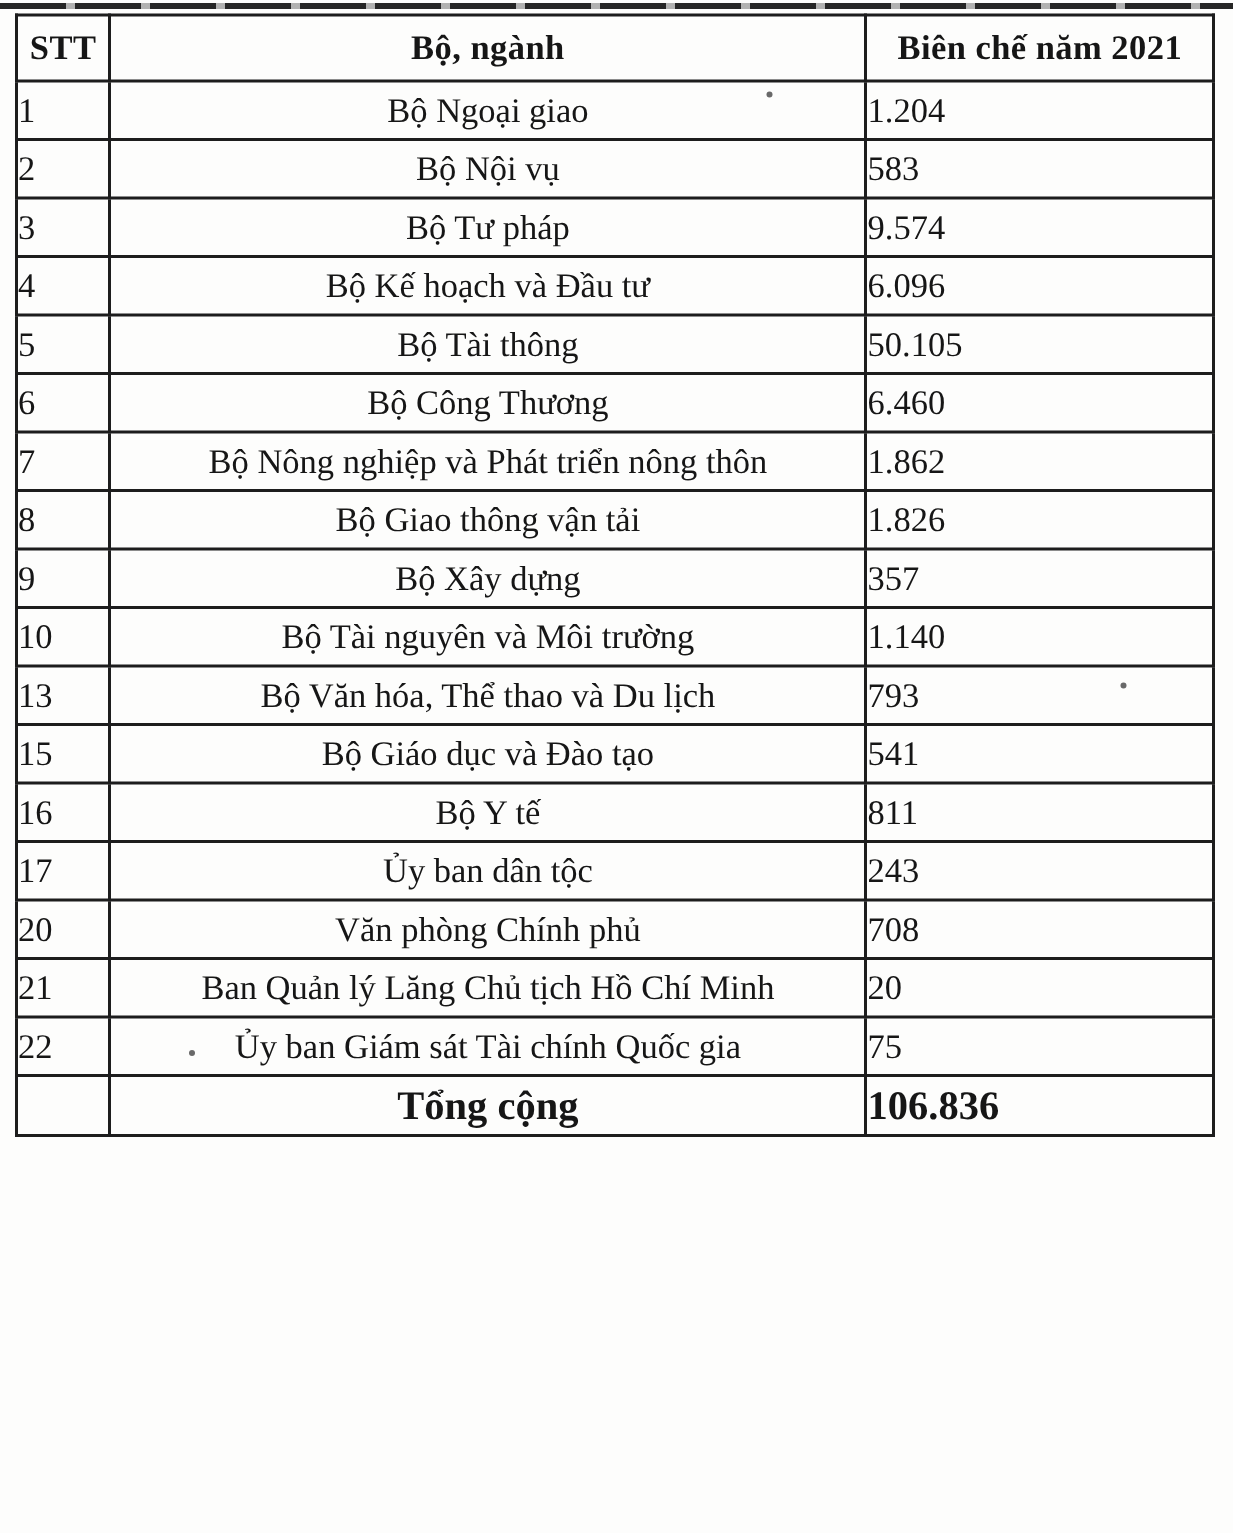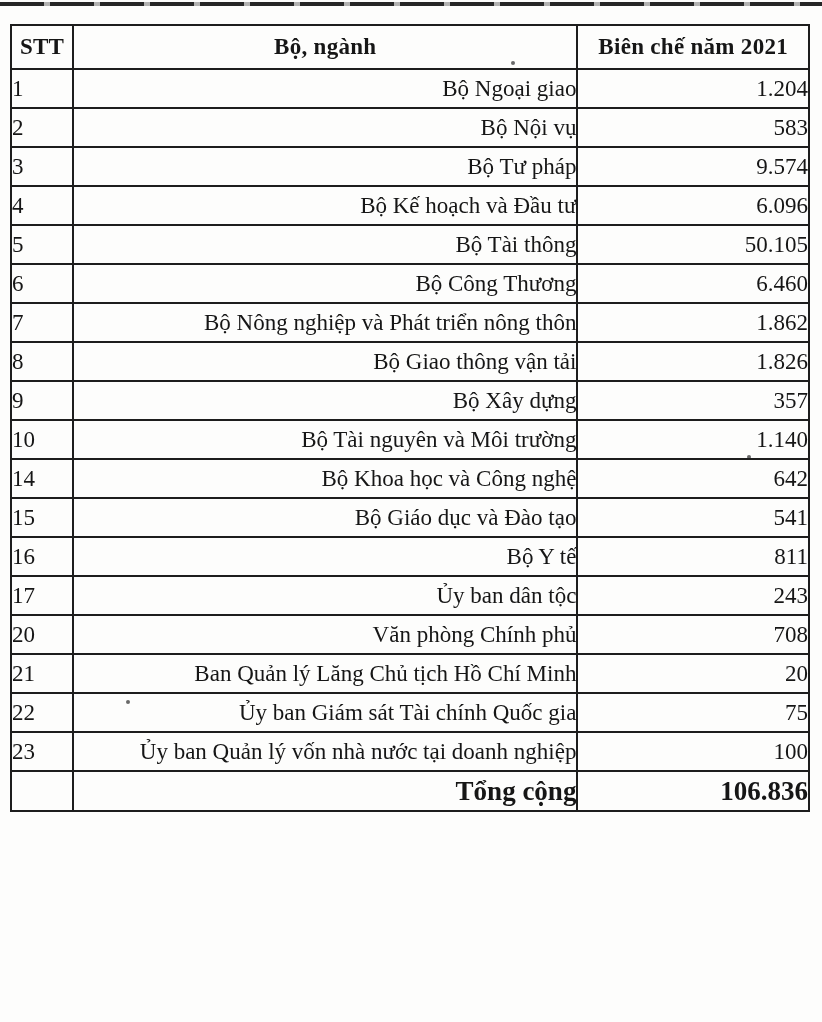--- a/index.html
+++ b/index.html
@@ -32,21 +32,21 @@
     border-radius: 50%;
     background: #444;
     opacity: 0.8;
   }
   .dot-1 { left: 511px; top: 61px; }
   .dot-2 { left: 747px; top: 455px; }
   .dot-3 { left: 126px; top: 700px; }
 
   table.staffing {
     position: absolute;
-    top: 24px;
+    top: 9px;
     left: 10px;
     width: 800px;
     border-collapse: collapse;
     table-layout: fixed;
   }
   table.staffing th,
   table.staffing td {
     border: 2px solid #1d1d1d;
     padding: 0;
     overflow: hidden;
@@ -66,22 +66,22 @@
   }
   table.staffing tfoot td {
     height: 38px;
     font-size: 27px;
     font-weight: bold;
   }
   .col-stt   { width: 62px; }
   .col-name  { width: 503px; }
   .col-value { width: 231px; }
   td.cell-stt   { text-align: left; padding-left: 20px; }
-  td.cell-name  { text-align: right; padding-left: 12px; }
-  td.cell-value { text-align: right; font-family: Liberation Serif, serif; }
+  td.cell-name  { text-align: center; padding-left: 12px; }
+  td.cell-value { text-align: left; font-family: Liberation Serif, serif; }
 </style>
 </head>
 <body>
 
 <div class="scan-top-line"></div>
 <div class="noise-dot dot-1"></div>
 <div class="noise-dot dot-2"></div>
 <div class="noise-dot dot-3"></div>
 
 <table class="staffing">
@@ -153,26 +153,26 @@
   </tr>
 
   <tr>
     <td class="cell-stt">10</td>
     <td class="cell-name">Bộ Tài nguyên và Môi trường</td>
     <td class="cell-value">1.140</td>
   </tr>
 
 
 
-
-  <tr>
-    <td class="cell-stt">14</td>
-    <td class="cell-name">Bộ Khoa học và Công nghệ</td>
-    <td class="cell-value">642</td>
-  </tr>
+  <tr>
+    <td class="cell-stt">13</td>
+    <td class="cell-name">Bộ Văn hóa, Thể thao và Du lịch</td>
+    <td class="cell-value">793</td>
+  </tr>
+
 
   <tr>
     <td class="cell-stt">15</td>
     <td class="cell-name">Bộ Giáo dục và Đào tạo</td>
     <td class="cell-value">541</td>
   </tr>
 
   <tr>
     <td class="cell-stt">16</td>
     <td class="cell-name">Bộ Y tế</td>
@@ -198,25 +198,20 @@
     <td class="cell-name">Ban Quản lý Lăng Chủ tịch Hồ Chí Minh</td>
     <td class="cell-value">20</td>
   </tr>
 
   <tr>
     <td class="cell-stt">22</td>
     <td class="cell-name">Ủy ban Giám sát Tài chính Quốc gia</td>
     <td class="cell-value">75</td>
   </tr>
 
-  <tr>
-    <td class="cell-stt">23</td>
-    <td class="cell-name">Ủy ban Quản lý vốn nhà nước tại doanh nghiệp</td>
-    <td class="cell-value">100</td>
-  </tr>
 </tbody>
   <tfoot>
     <tr>
       <td class="cell-stt"></td>
       <td class="cell-name">Tổng cộng</td>
       <td class="cell-value">106.836</td>
     </tr>
   </tfoot>
 </table>
 

